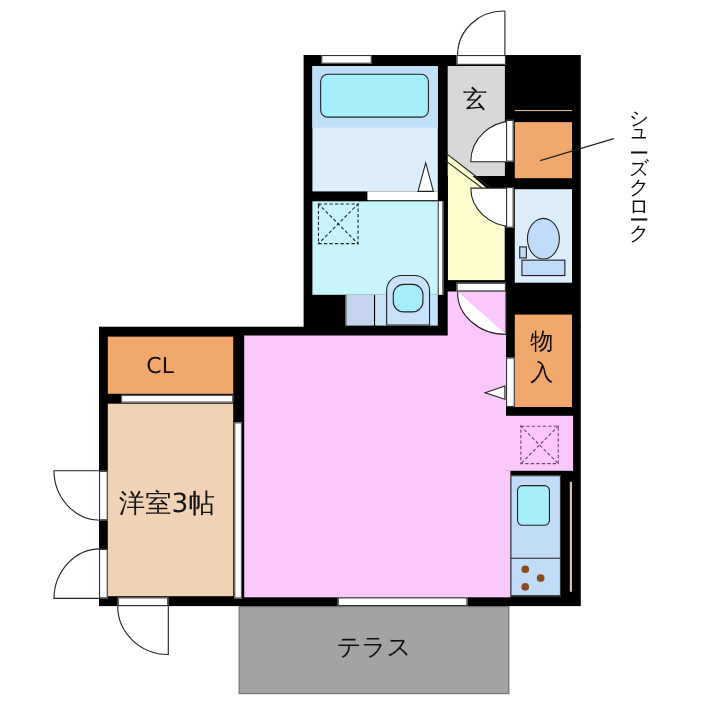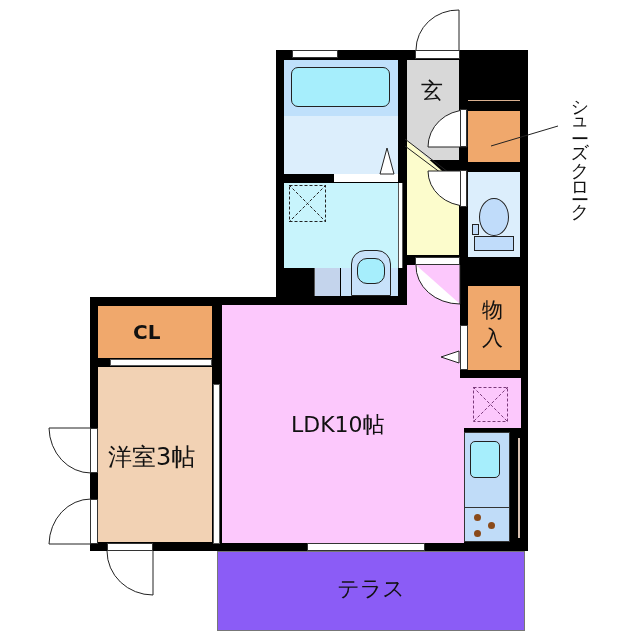--- a/index.html
+++ b/index.html
@@ -7,21 +7,21 @@
   .abs{position:absolute;box-sizing:border-box;}
   .wall{background:#000;}
   .lbl{position:absolute;color:#111;white-space:nowrap;line-height:1;}
   svg{position:absolute;overflow:visible;}
 </style>
 </head>
 <body>
 
 <div class="abs" style="left:0;top:0;width:640px;height:640px;">
 
-  <div class="abs" style="left:217px;top:551px;width:308px;height:80px;background:#8b5cf6;border:1px solid #777;">
+  <div class="abs" style="left:217px;top:551px;width:246px;height:80px;background:#a3a3a3;border:1px solid #777;">
     <span class="lbl" style="left:0;right:0;top:26px;text-align:center;font-size:22px;">テラス</span>
   </div>
 
   <div class="abs wall" style="left:276px;top:50px;width:252px;height:248px;"></div>
   <div class="abs wall" style="left:90px;top:297px;width:438px;height:254px;"></div>
 
   <div class="abs" style="left:284px;top:60px;width:114px;height:114px;background:#dceefc;"></div>
   <div class="abs" style="left:284px;top:60px;width:114px;height:56px;background:#bfe0fb;"></div>
   <div class="abs" style="left:291px;top:67px;width:99px;height:40px;background:#a6eefc;border:1px solid #222;border-radius:7px;"></div>
   <div class="abs" style="left:292px;top:50px;width:46px;height:8px;background:#fff;border:1px solid #333;"></div>
@@ -77,21 +77,20 @@
   <div class="abs" style="left:468px;top:286px;width:52px;height:84px;background:#f0a86c;">
     <span class="lbl" style="left:14px;top:14px;font-size:21px;">物</span>
     <span class="lbl" style="left:14px;top:42px;font-size:21px;">入</span>
   </div>
   <div class="abs" style="left:460px;top:325px;width:8px;height:45px;background:#fff;border:1px solid #333;"></div>
 
   <div class="abs" style="left:222px;top:305px;width:238px;height:238px;background:#fcc8fc;"></div>
   <div class="abs" style="left:407px;top:265px;width:53px;height:45px;background:#fcc8fc;"></div>
   <div class="abs" style="left:460px;top:378px;width:61px;height:50px;background:#fcc8fc;"></div>
   <div class="abs" style="left:460px;top:428px;width:4px;height:115px;background:#fcc8fc;"></div>
-  <span class="lbl" style="left:291px;top:414px;font-size:22px;">LDK10帖</span>
 
   <div class="abs" style="left:415px;top:257px;width:45px;height:8px;background:#fff;border:1px solid #333;"></div>
   <svg style="left:414px;top:264px;" width="48" height="42">
     <path d="M46 40 A44 38 0 0 1 2 1" stroke="#222" fill="#fff"></path>
     <path d="M46 40 L46 1" stroke="#222"></path>
   </svg>
   <svg style="left:440px;top:350px;" width="20" height="14">
     <polygon points="1,7 19,1 19,13" fill="#fff" stroke="#222"></polygon>
   </svg>
   <svg style="left:473px;top:387px;" width="36" height="36">
@@ -101,21 +100,21 @@
   </svg>
 
   <div class="abs" style="left:464px;top:432px;width:46px;height:110px;background:#c0dcf8;border:1px solid #333;"></div>
   <div class="abs" style="left:470px;top:441px;width:30px;height:37px;background:#a6eefc;border:1px solid #222;border-radius:5px;"></div>
   <div class="abs" style="left:464px;top:507px;width:46px;height:1px;background:#333;"></div>
   <div class="abs" style="left:474px;top:514px;width:7px;height:7px;border-radius:50%;background:#8a4a1a;"></div>
   <div class="abs" style="left:488px;top:522px;width:7px;height:7px;border-radius:50%;background:#8a4a1a;"></div>
   <div class="abs" style="left:474px;top:530px;width:7px;height:7px;border-radius:50%;background:#8a4a1a;"></div>
   <div class="abs" style="left:518px;top:438px;width:2px;height:100px;background:#d8c0b0;"></div>
 
-  <div class="abs" style="left:98px;top:306px;width:114px;height:52px;background:#f0a86c;font-weight:bold;">
+  <div class="abs" style="left:98px;top:306px;width:114px;height:52px;background:#f0a86c;">
     <span class="lbl" style="left:35px;top:16px;font-size:20px;">CL</span>
   </div>
   <div class="abs" style="left:110px;top:359px;width:102px;height:7px;background:#fff;border:1px solid #555;"></div>
 
   <div class="abs" style="left:98px;top:367px;width:114px;height:175px;background:#f2d2b4;">
     <span class="lbl" style="left:10px;top:78px;font-size:24px;">洋室3帖</span>
   </div>
   <div class="abs" style="left:213px;top:384px;width:7px;height:160px;background:#fff;border:1px solid #555;"></div>
 
   <div class="abs" style="left:90px;top:428px;width:8px;height:45px;background:#fff;border:1px solid #333;"></div>

